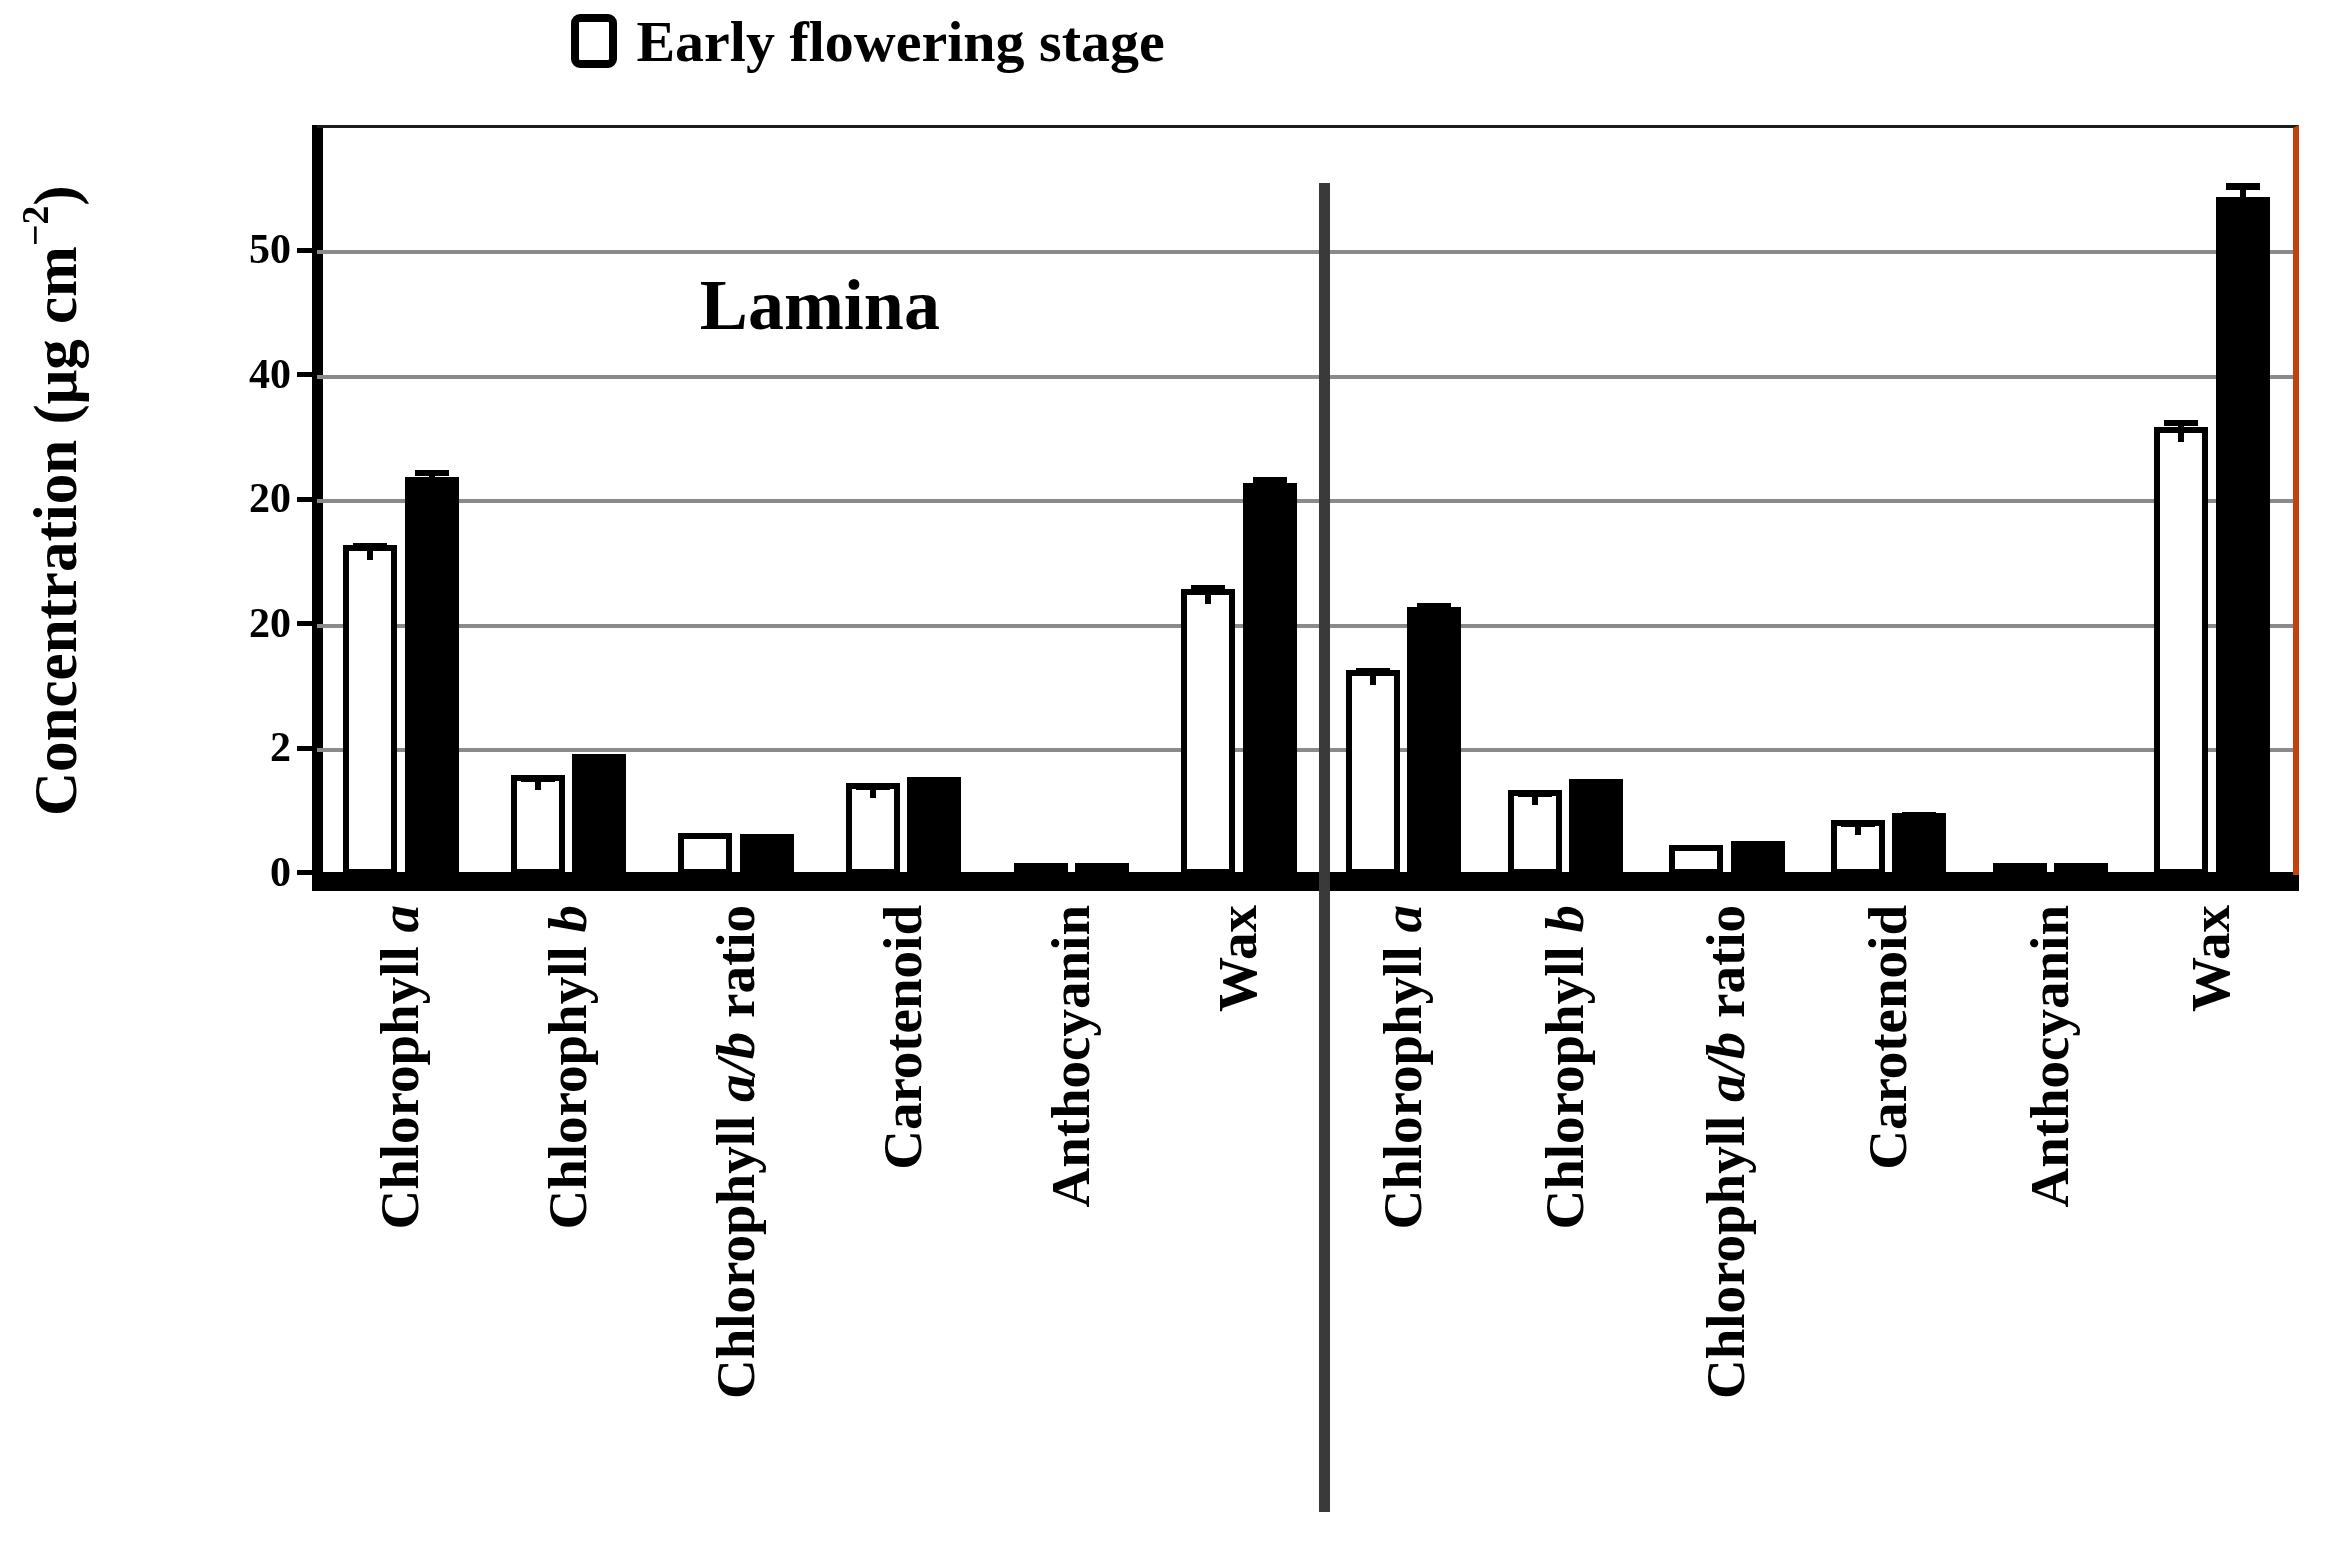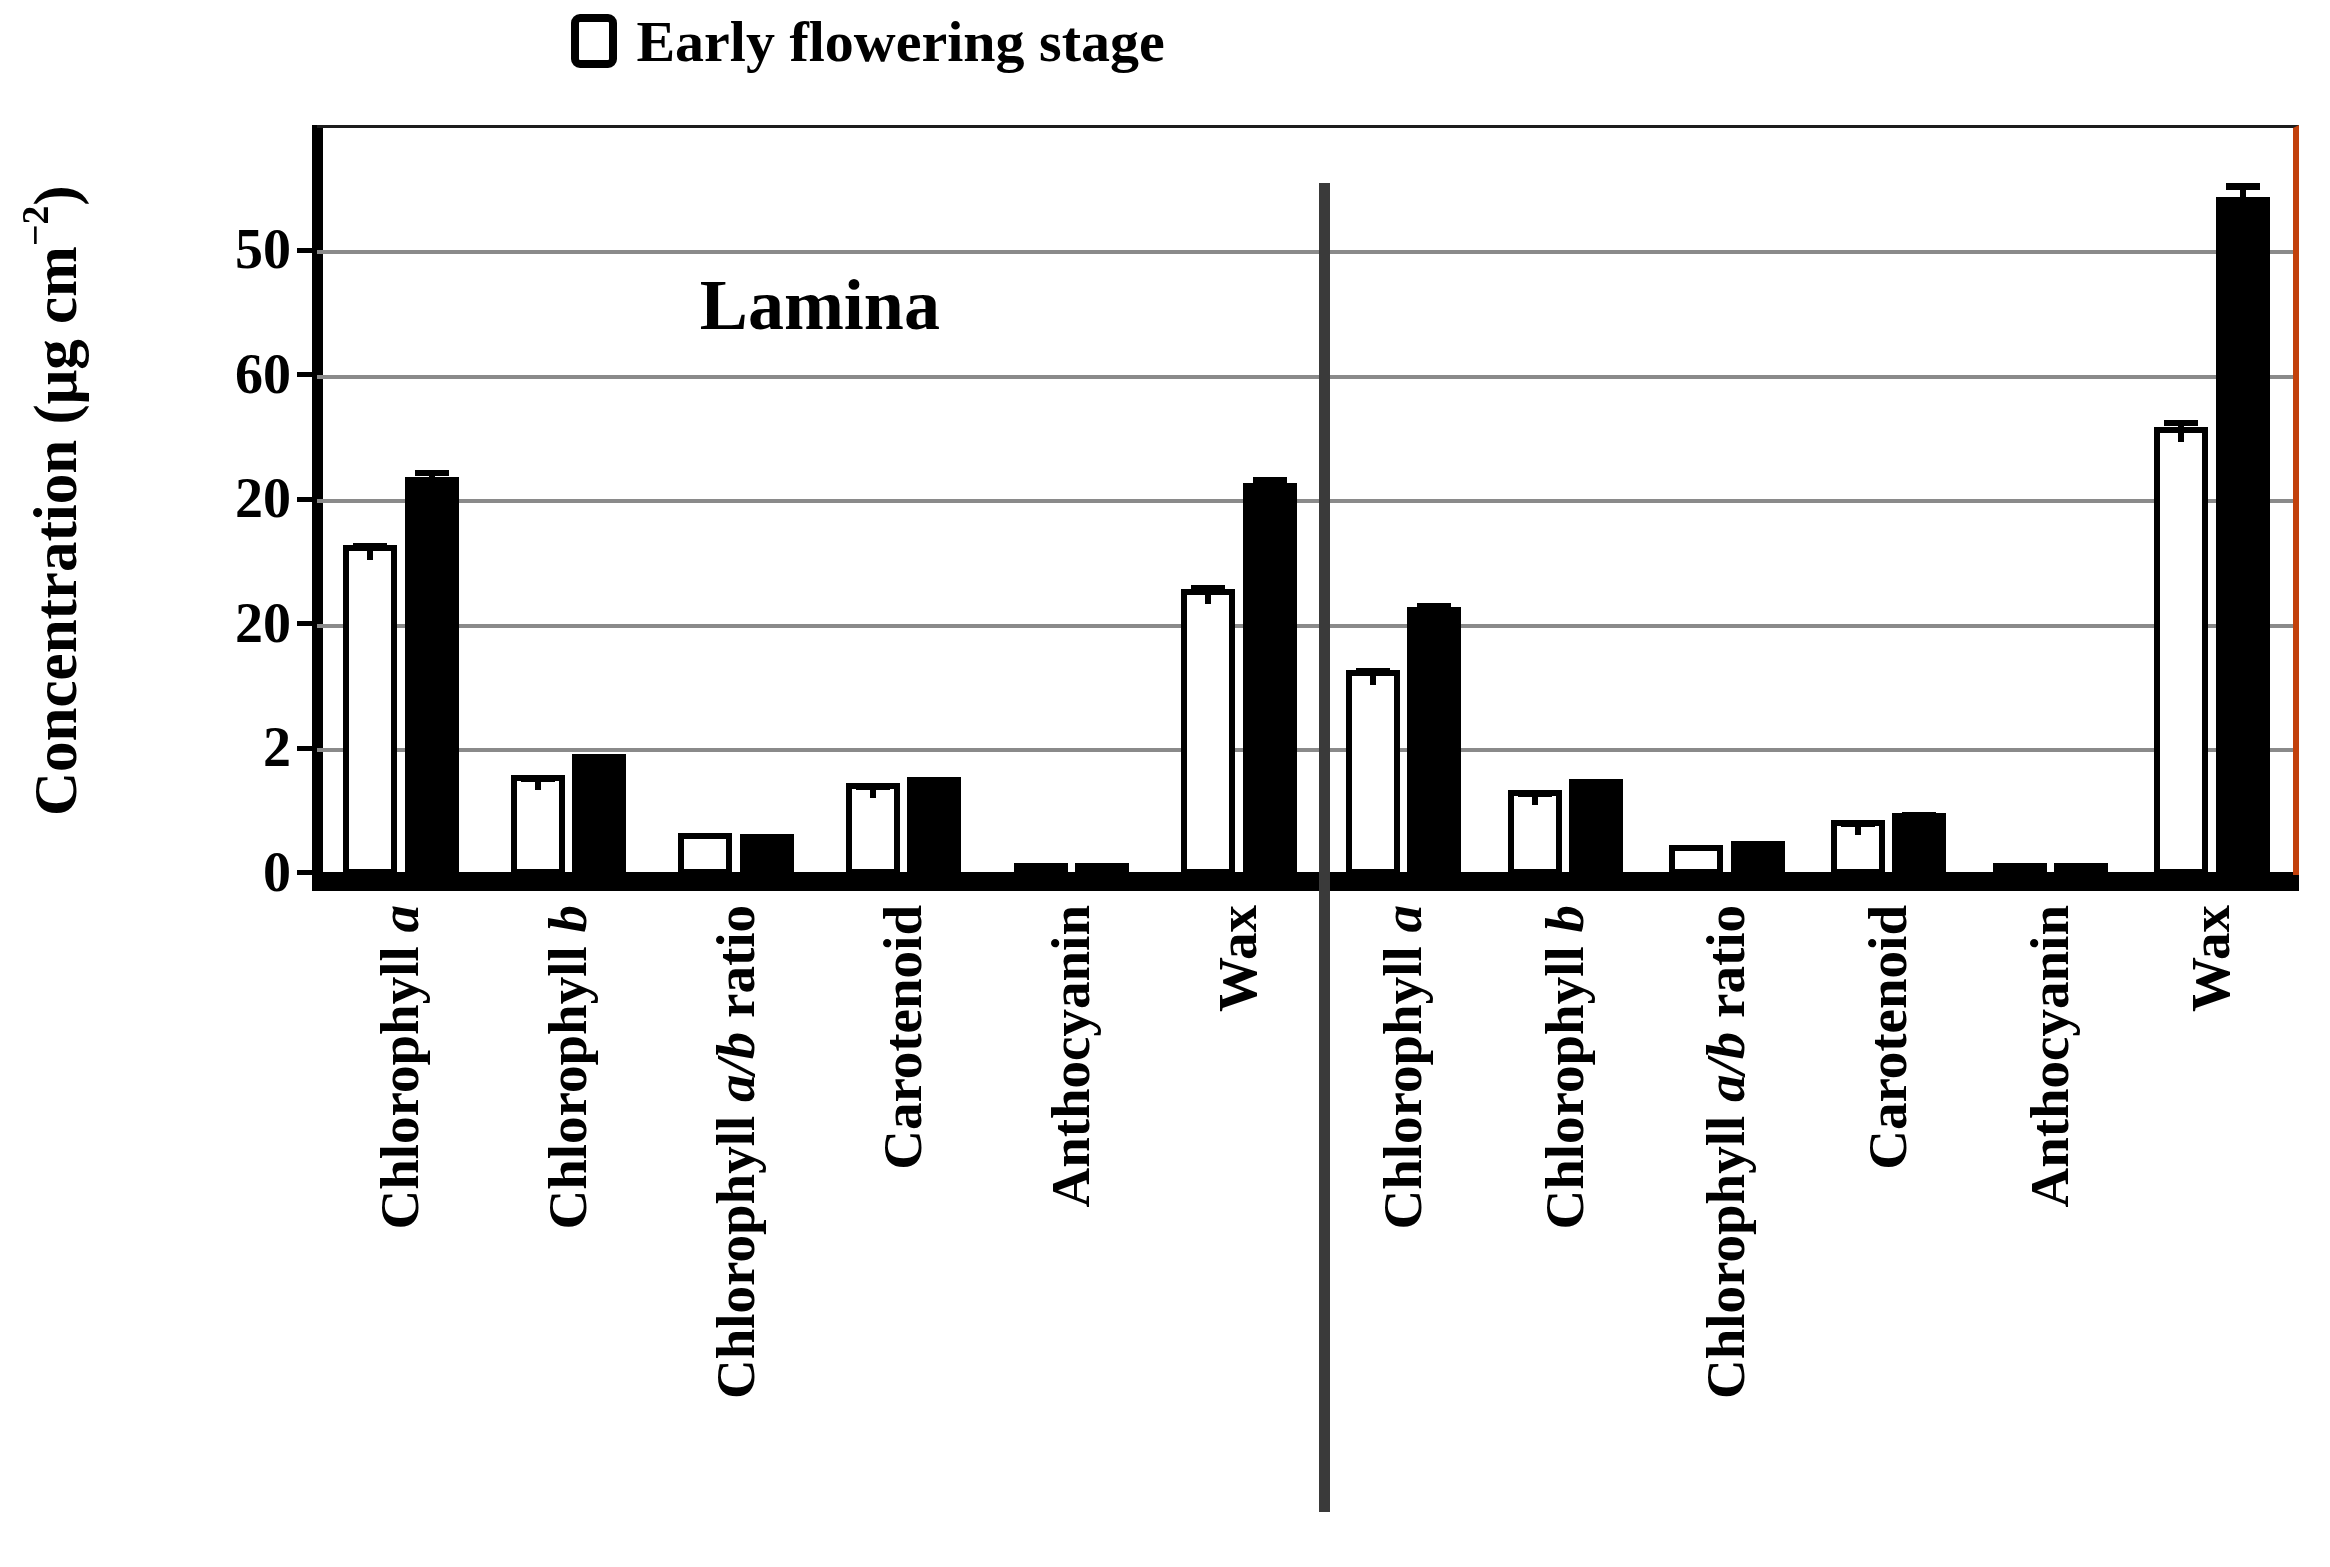--- a/index.html
+++ b/index.html
@@ -13,21 +13,21 @@
   .legend-swatch.white{background:#fff;}
   .legend-swatch.black{background:#000;}
   .legend-label{font-size:58px;font-weight:bold;white-space:nowrap;}
   
   #y-axis-line{position:absolute;left:312px;top:125px;width:10.5px;height:766px;background:#000;}
   #x-axis-line{position:absolute;left:312px;top:872px;width:1987px;height:19.4px;background:#000;}
   #plot{position:absolute;left:317px;top:125px;width:1976px;height:747px;
         border-top:3.7px solid #1c1c1c;border-right:6px solid #c2410c;box-sizing:content-box;}
   .gridline{position:absolute;left:0;width:100%;height:3.7px;background:#8a8a8a;}
   .ytick-label{position:absolute;left:112px;width:179px;text-align:right;
-               font-size:56px;font-weight:bold;line-height:67px;}
+               font-size:42px;font-weight:bold;line-height:67px;}
   .ytick-mark{position:absolute;left:297px;width:16.4px;height:4.5px;background:#000;}
   
   #bars-row{position:absolute;left:0;top:0;right:0;bottom:0;display:flex;}
   .half{display:flex;align-items:flex-end;height:100%;}
   .half.lamina{width:50.9%;}
   .half.petiole{width:49.1%;}
   .slot{flex:1;display:flex;justify-content:center;align-items:flex-end;gap:7.5px;height:100%;}
   .bar{position:relative;width:54px;box-sizing:border-box;}
   .bar.white{background:#fff;border:6.7px solid #000;}
   .bar.black{background:#000;border:6.7px solid #000;}
@@ -189,21 +189,21 @@
 
   <div id="y-ticks">
       <div class="ytick-label" style="top: 839px;">0</div>
       <div class="ytick-mark" style="top: 870px;"></div>
       <div class="ytick-label" style="top: 714px;">2</div>
       <div class="ytick-mark" style="top: 746px;"></div>
       <div class="ytick-label" style="top: 590px;">20</div>
       <div class="ytick-mark" style="top: 621px;"></div>
       <div class="ytick-label" style="top: 465px;">20</div>
       <div class="ytick-mark" style="top: 497px;"></div>
-      <div class="ytick-label" style="top: 341px;">60</div>
+      <div class="ytick-label" style="top: 341px;">40</div>
       <div class="ytick-mark" style="top: 372px;"></div>
       <div class="ytick-label" style="top: 216px;">50</div>
       <div class="ytick-mark" style="top: 248px;"></div>
     </div>
   <div id="x-labels">
       <div class="xlabel" style="left: 371px;"><span>Chlorophyll </span><span class="it">a</span></div>
       <div class="xlabel" style="left: 539px;"><span>Chlorophyll </span><span class="it">b</span></div>
       <div class="xlabel" style="left: 707px;"><span>Chlorophyll </span><span class="it">a/b</span><span> ratio</span></div>
       <div class="xlabel" style="left: 874px;"><span>Carotenoid</span></div>
       <div class="xlabel" style="left: 1042px;"><span>Anthocyanin</span></div>

